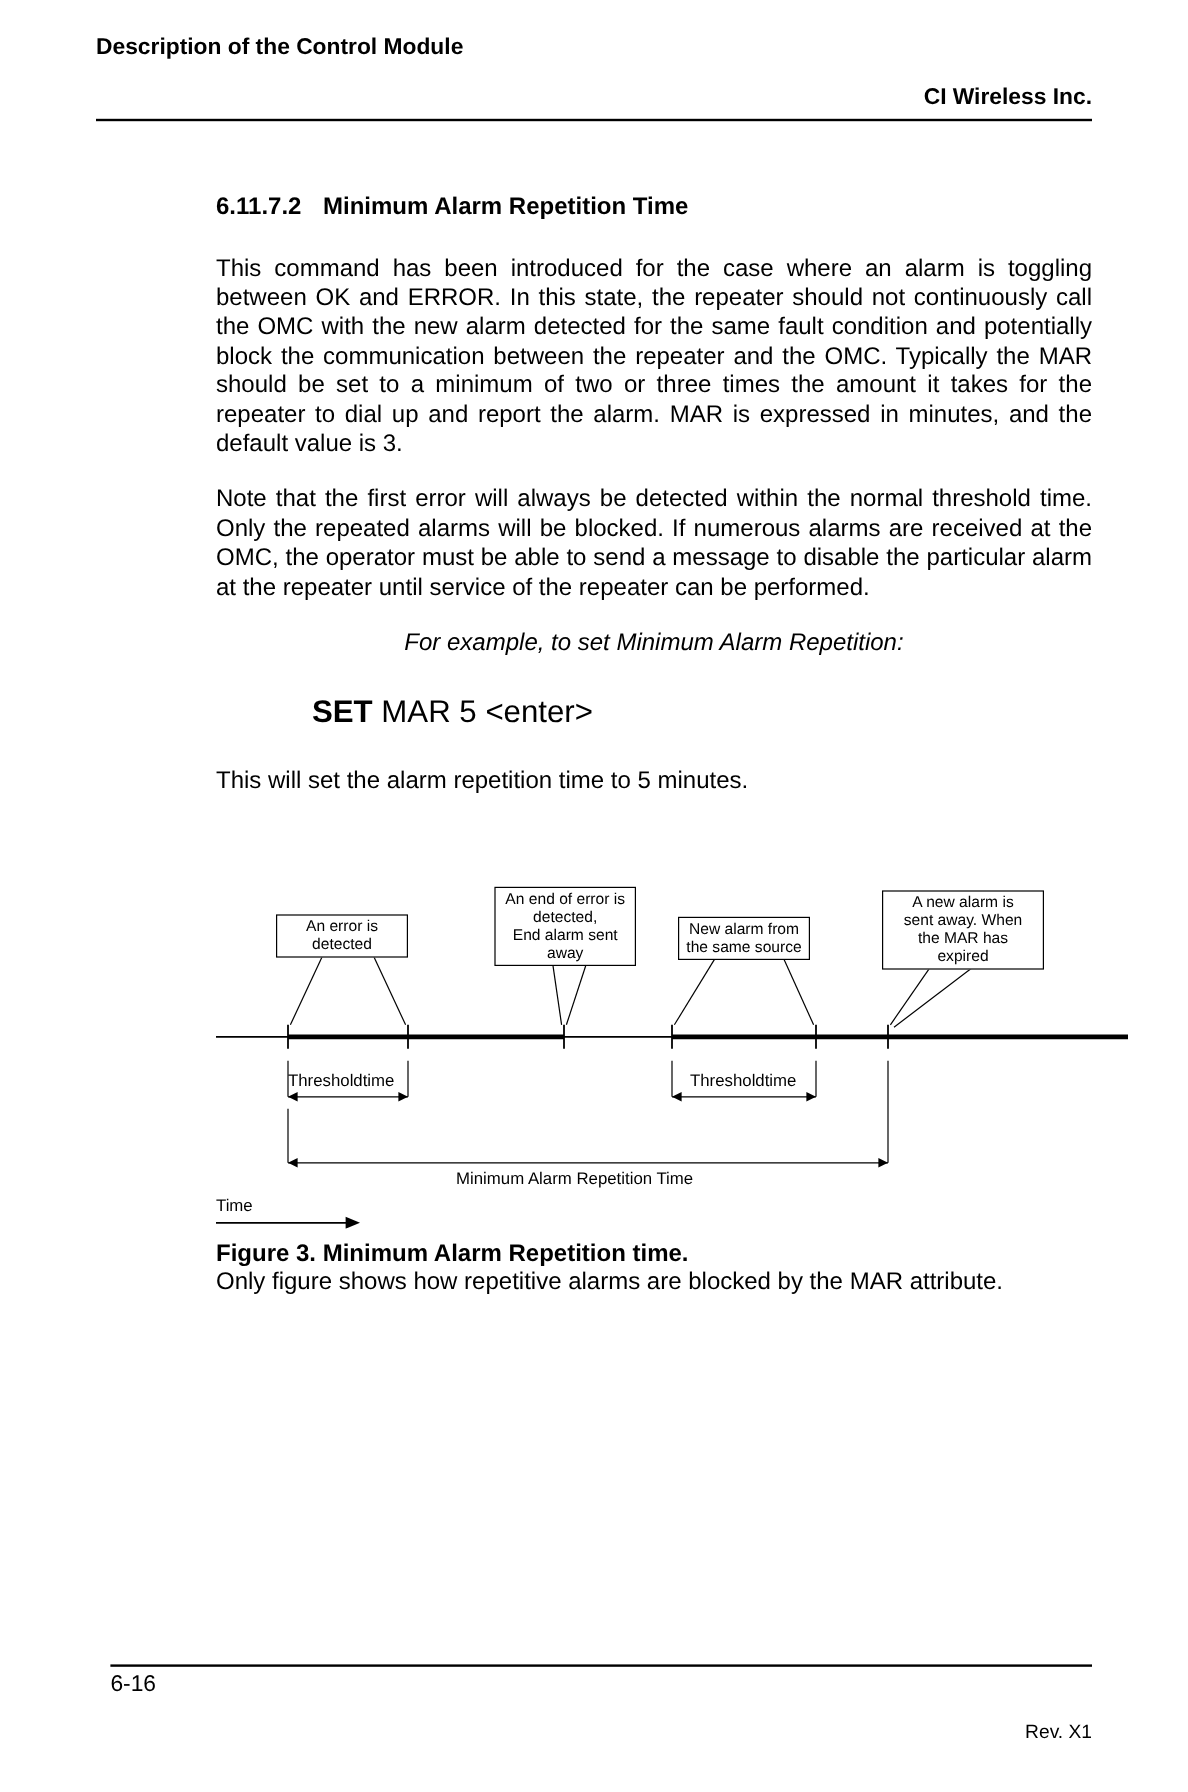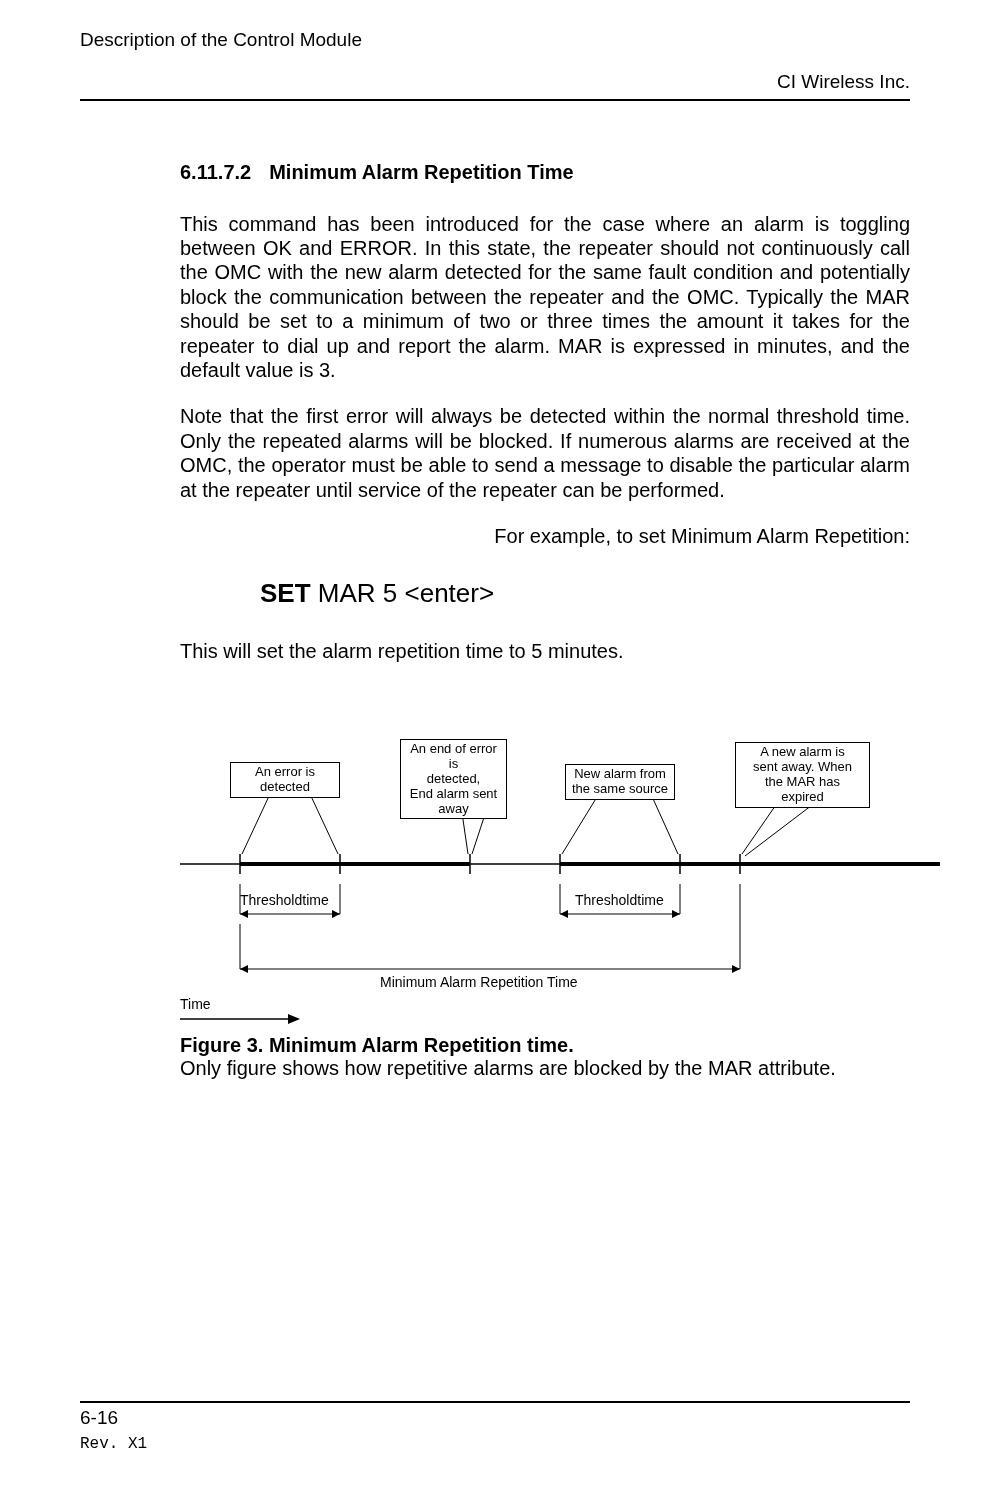--- a/index.html
+++ b/index.html
@@ -14,20 +14,21 @@
     height: 1493px;
     position: relative;
     box-sizing: border-box;
     padding: 28px 80px 40px 80px;
   }
   .header-row {
     display: flex;
     justify-content: space-between;
     font-size: 19px;
     line-height: 1.3;
+    font-weight: bold;
   }
   .header-left {
     text-align: left;
   }
   .header-right {
     text-align: right;
     margin-top: 42px;
   }
   .header-rule {
     border: none;
@@ -83,37 +84,37 @@
   }
   .fig-caption-bold {
     font-weight: bold;
     font-size: 20px;
   }
   .fig-caption-body {
     font-size: 20px;
   }
   .footer {
     position: absolute;
-    left: 80px;
+    left: 92px;
     right: 80px;
     bottom: 40px;
   }
   .footer-rule {
     border: none;
     border-top: 2px solid #000;
     margin: 0 0 4px 0;
   }
   .footer-row {
     display: flex;
     justify-content: space-between;
     font-size: 19px;
   }
   .footer-right {
-    margin-top: 6px;
-    font-family: Liberation Mono, monospace;
+    margin-top: 20px;
+    text-align: right;
   }
   svg {
     position: absolute;
     left: 0;
     top: 0;
   }
 </style>
 </head>
 <body>
 
@@ -128,21 +129,21 @@
   <hr class="header-rule">
 
   <div class="content">
 
     <div class="sec-heading">
       <span class="sec-num">6.11.7.2</span><span>Minimum Alarm Repetition Time</span>
     </div>
 
     <div class="body-text">This command has been introduced for the case where an alarm is toggling between OK and ERROR. In this state, the repeater should not continuously call the OMC with the new alarm detected for the same fault condition and potentially block the communication between the repeater and the OMC. Typically the MAR should be set to a minimum of two or three times the amount it takes for the repeater to dial up and report the alarm. MAR is expressed in minutes, and the default value is 3.</div>
     <div class="body-text">Note that the first error will always be detected within the normal threshold time. Only the repeated alarms will be blocked. If numerous alarms are received at the OMC, the operator must be able to send a message to disable the particular alarm at the repeater until service of the repeater can be performed.</div>
-    <div class="body-text" style="text-align:right;">For example, to set Minimum Alarm Repetition:</div>
+    <div class="body-text" style="text-align:center;font-style:italic;">For example, to set Minimum Alarm Repetition:</div>
 
     <div class="cmd-block">
       <span class="cmd-set">SET</span><span> MAR 5 &lt;enter&gt;</span>
     </div>
 
     <div class="body-text" style="text-align:left;">This will set the alarm repetition time to 5 minutes.</div>
 
     <div class="figure">
       <svg width="760" height="300">
 
@@ -189,21 +190,21 @@
         <line x1="470" y1="68" x2="498" y2="130" stroke="#000" stroke-width="1"></line>
 
         <line x1="600" y1="75" x2="562" y2="130" stroke="#000" stroke-width="1"></line>
         <line x1="640" y1="75" x2="565" y2="132" stroke="#000" stroke-width="1"></line>
 
         <line x1="0" y1="295" x2="110" y2="295" stroke="#000" stroke-width="1.5"></line>
         <polygon points="120,295 108,290 108,300" fill="#000"></polygon>
       </svg>
 
       <div class="dbox" style="left:50px; top:38px; width:110px;">An error is<br>detected</div>
-      <div class="dbox" style="left:220px; top:15px; width:107px;">An end of error is<br>detected,<br>End alarm sent<br>away</div>
+      <div class="dbox" style="left:232px; top:15px; width:118px;">An end of error is<br>detected,<br>End alarm sent<br>away</div>
       <div class="dbox" style="left:385px; top:40px; width:110px;">New alarm from<br>the same source</div>
       <div class="dbox" style="left:555px; top:18px; width:135px;">A new alarm is<br>sent away. When<br>the MAR has<br>expired</div>
 
       <div class="tick-label" style="left:60px; top:168px;">Thresholdtime</div>
       <div class="tick-label" style="left:395px; top:168px;">Thresholdtime</div>
       <div class="tick-label" style="left:200px; top:250px;">Minimum Alarm Repetition Time</div>
       <div class="tick-label" style="left:0px; top:272px;">Time</div>
     </div>
 
     <div class="fig-caption-bold">Figure 3. Minimum Alarm Repetition time.</div>

